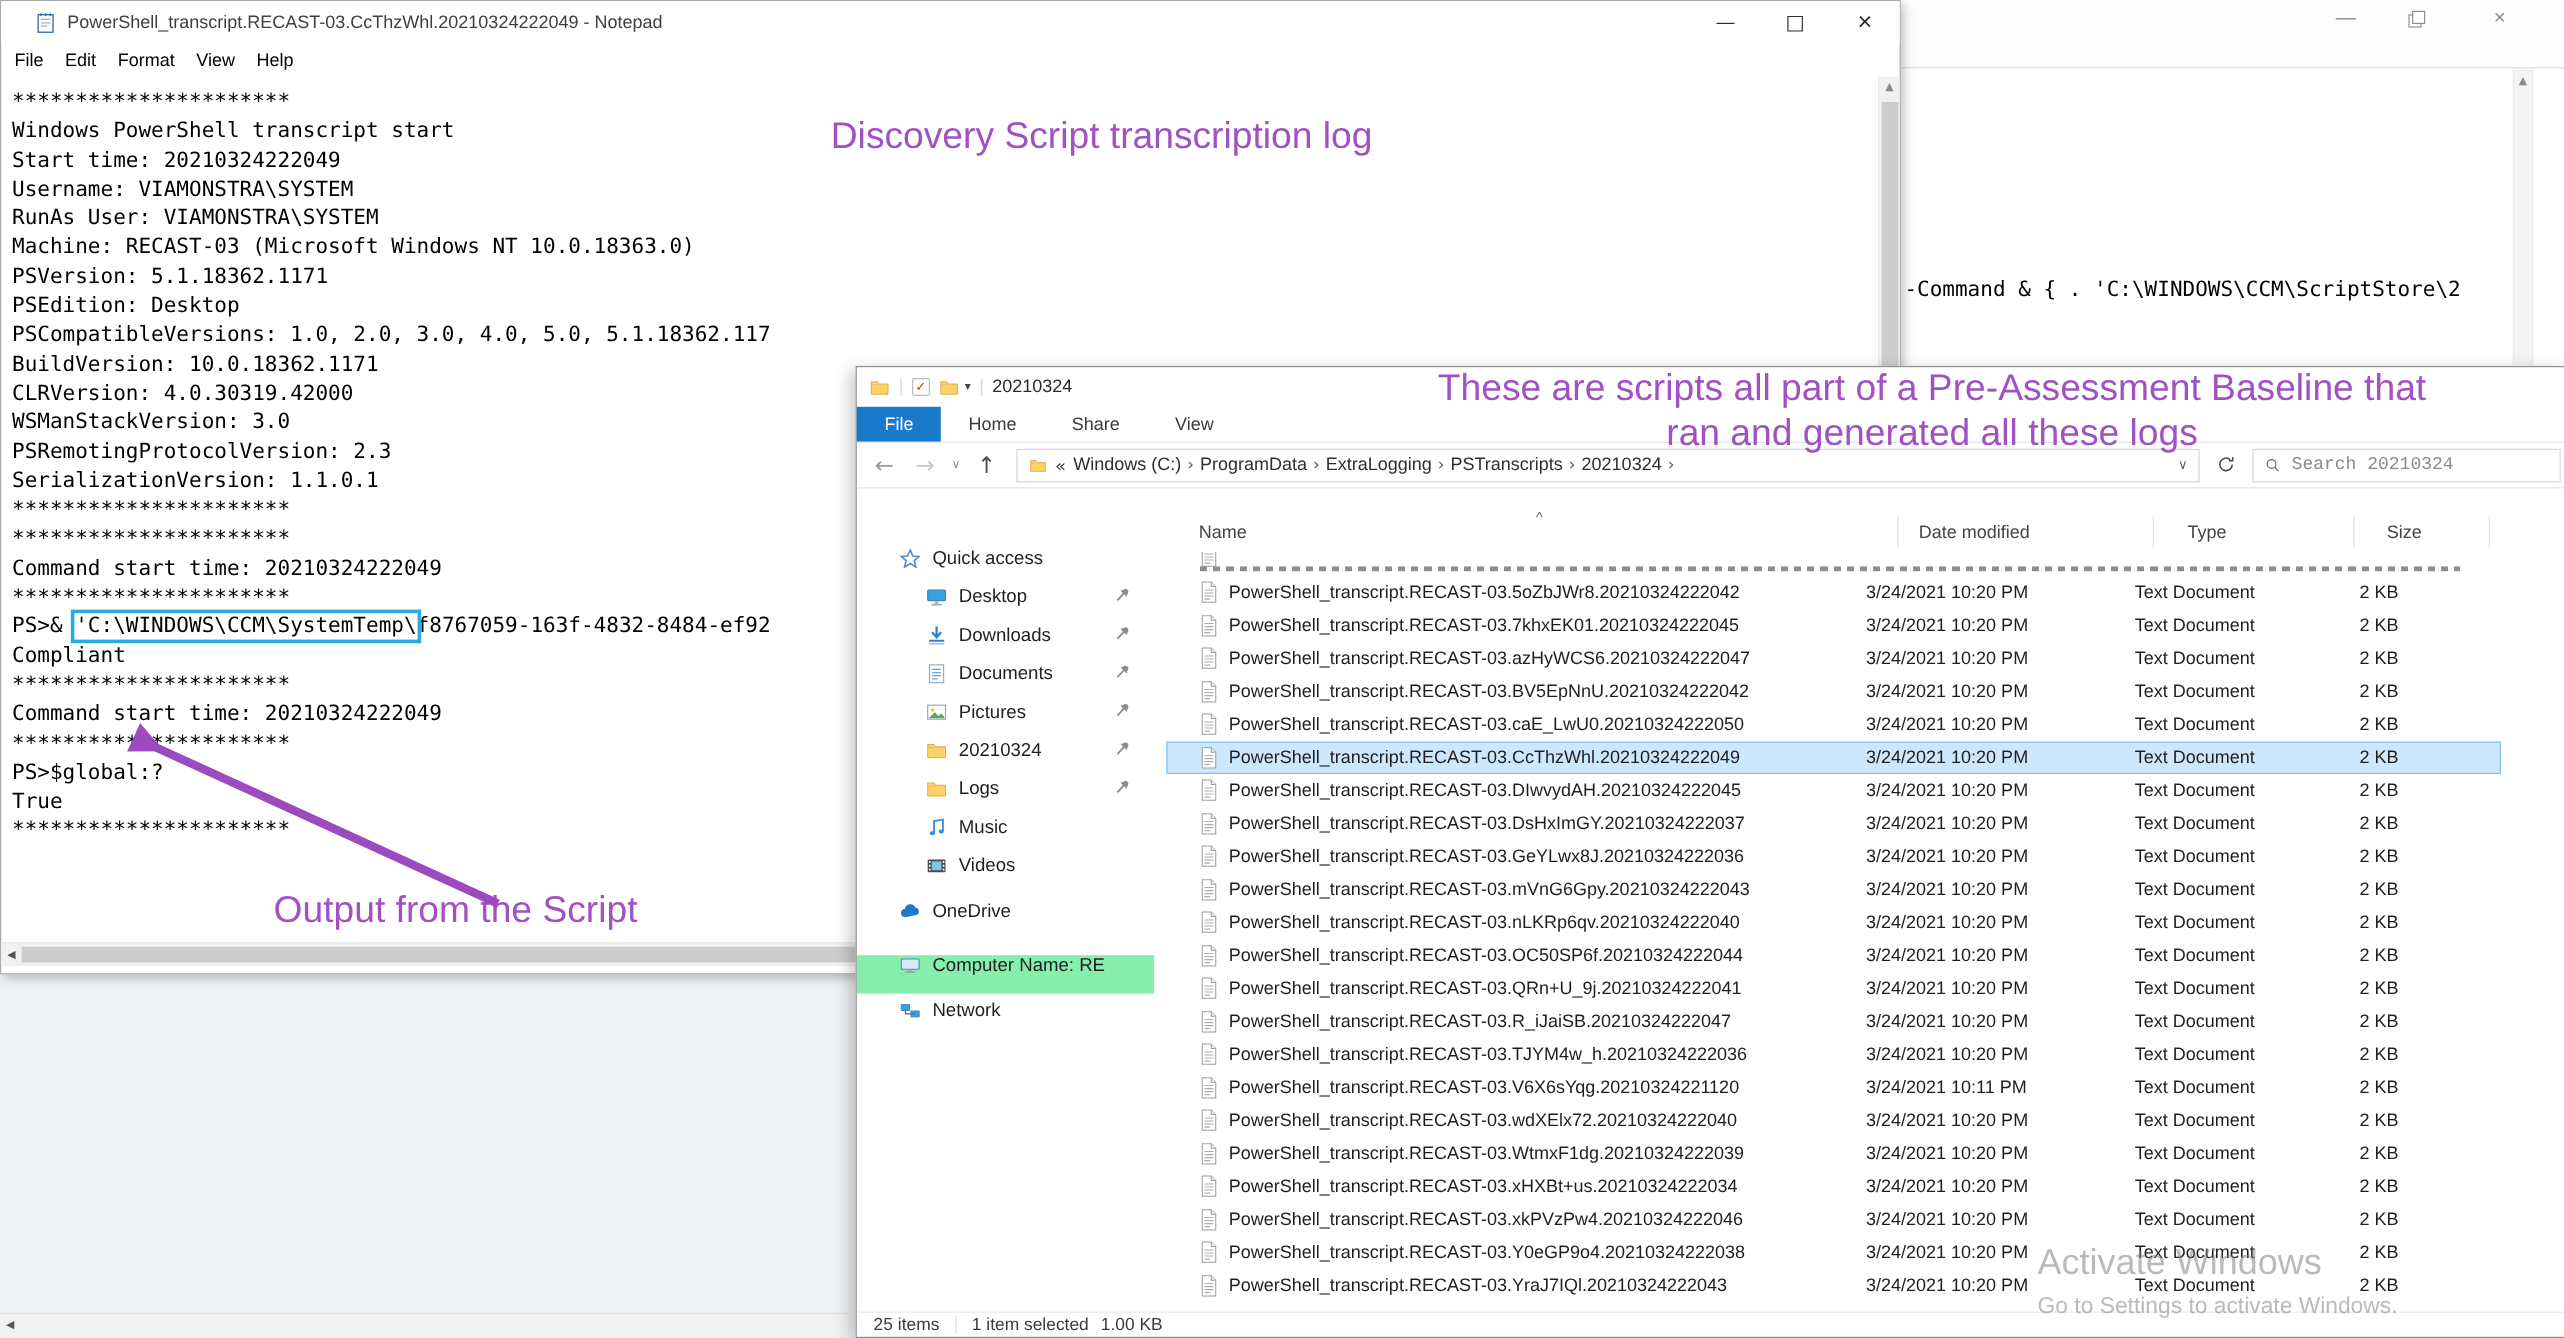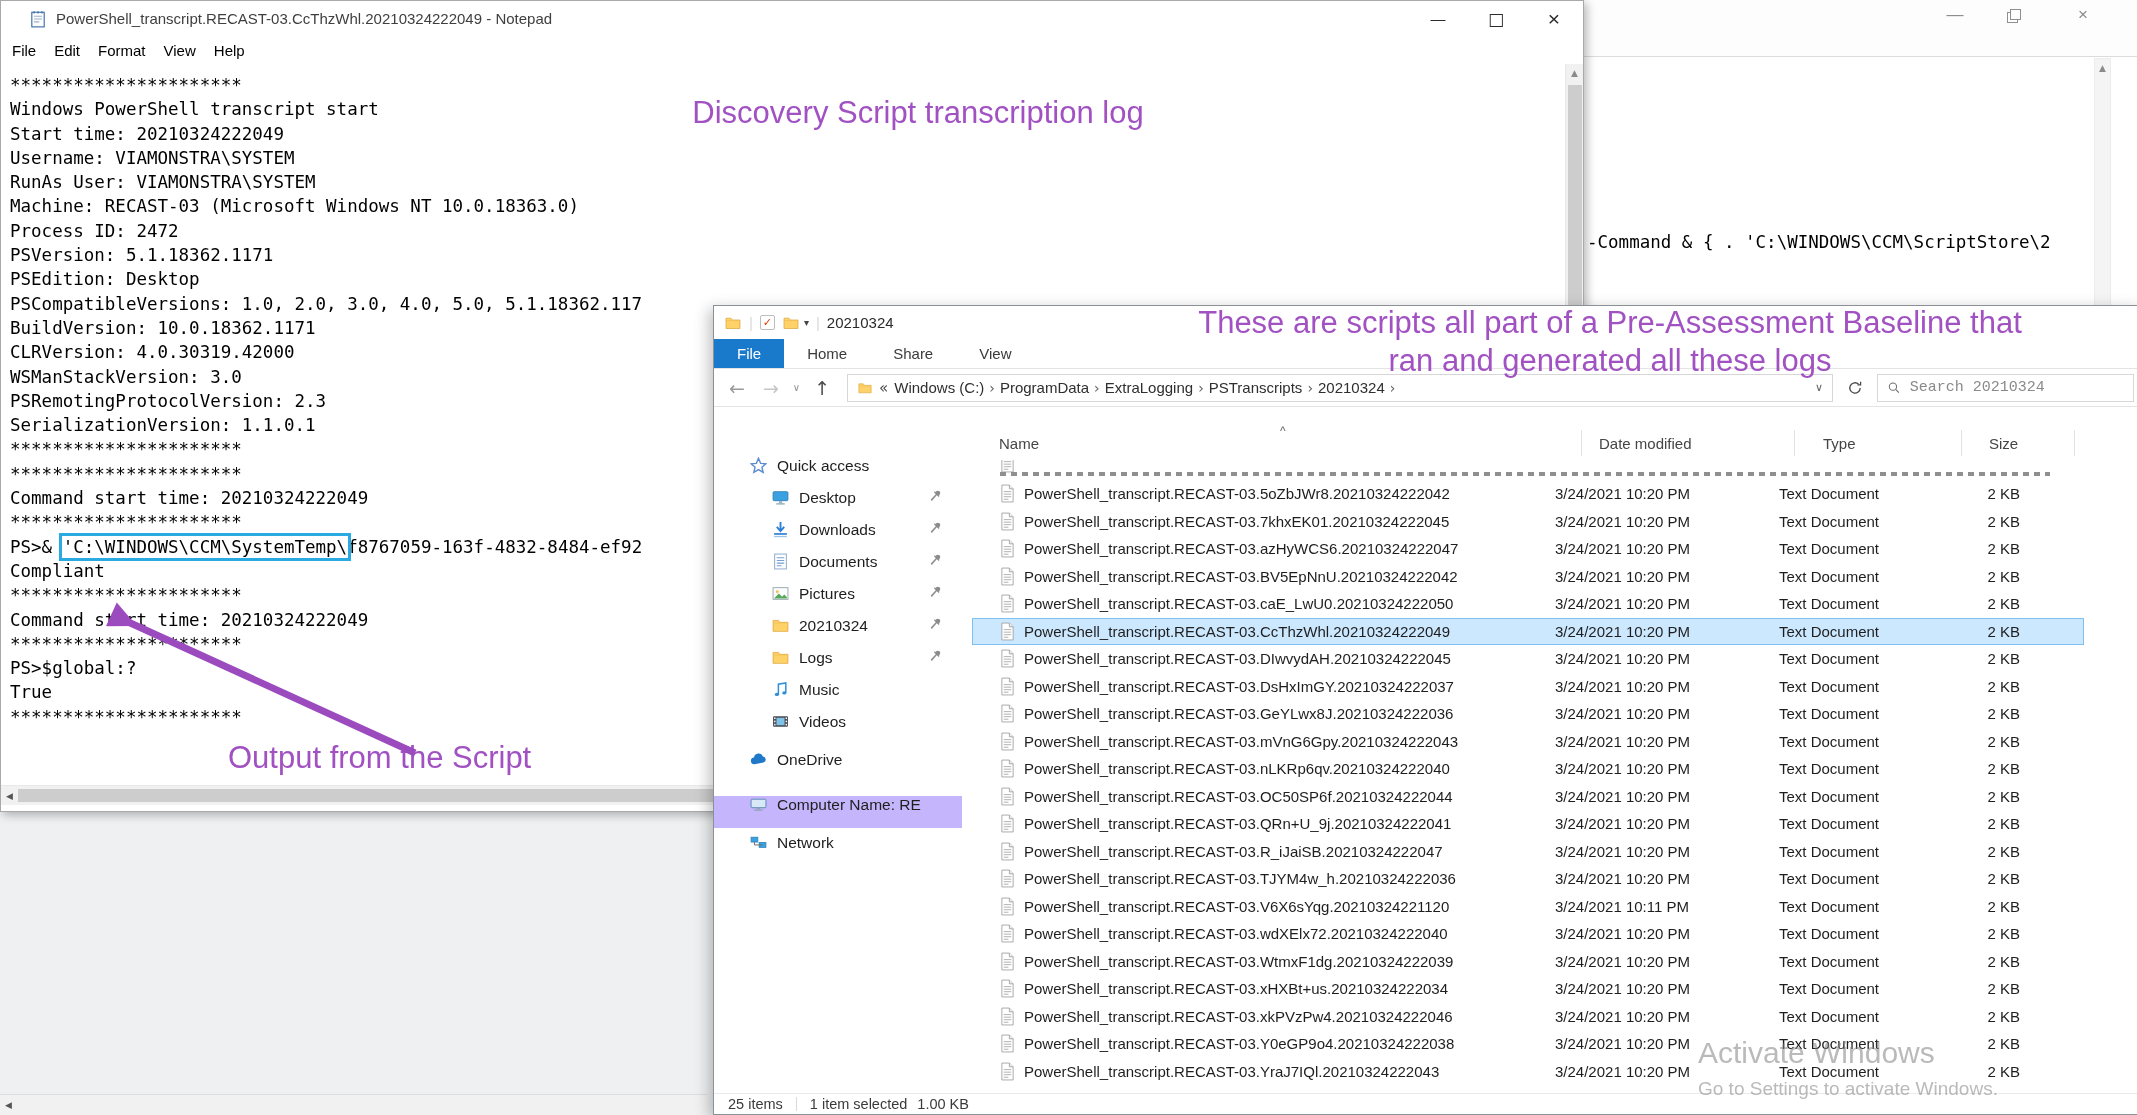--- a/index.html
+++ b/index.html
@@ -61,40 +61,40 @@
   .addr-prefix{color:#454545}
   .addr .chev{margin-left:auto;color:#5f5f5f;font-size:11px}
   .refresh-btn{width:36px;text-align:center}
   .searchbox{flex:1;height:28px;border:1px solid #d6d6d6;display:flex;align-items:center;padding:0 9px;gap:9px}
   .searchbox input{border:none;outline:none;font-size:15px;color:#444;width:100%;font-family:Liberation Mono, monospace;background:transparent}
   .searchbox input::placeholder{color:#8a8a8a;opacity:1}
   .ex-main{position:absolute;left:0;top:101px;right:0;bottom:21px;display:flex;overflow:hidden}
   .sidebar{width:248px;padding-top:50px;overflow:hidden}
   .side-item{height:32px;display:flex;padding-left:36px;gap:10px;font-size:15.5px;color:#1e1e1e;position:relative;white-space:nowrap}
   .side-item.child{padding-left:58px}
-  .side-item.sel{background:#c4b5fd}
+  .side-item.sel{background:#86efac}
   .side-item.gap{margin-top:6px}
   .side-item.gap2{margin-top:13px}
   .side-ic{width:17px;height:17px;flex:none}
   .pin{display:none;position:absolute;right:20px;width:13px;height:13px}
   .side-item.has-pin .pin{display:block}
   .filelist{flex:1;position:relative;font-size:15px;color:#1e1e1e;overflow:hidden}
   .fl-header{position:absolute;top:18px;left:0;right:0;height:33px;color:#454545}
   .fl-header .h{position:absolute;top:10px}
   .h-name{left:37px}.h-date{left:637px}.h-type{left:861px}.h-size{left:1027px}
   .sort{position:absolute;left:318px;top:-1px;font-size:12px;color:#666}
   .colsep{position:absolute;top:5px;height:26px;width:1px;background:#e2e2e2}
   .rows{position:absolute;top:52px;left:0;right:0}
   .row{position:relative;height:27.5px;display:flex;align-items:center;width:1112px;margin-left:10px;padding-left:27px;border:1px solid transparent}
   .row.sel{background:var(--selection-blue);border-color:#7fc0f2}
   .f-ic{width:15px;height:19px;flex:none;margin-right:9px}
   .c-name{width:531px;white-space:nowrap;overflow:hidden}
   .c-date{width:224px;white-space:nowrap}
   .c-type{width:166px;white-space:nowrap}
-  .c-size{width:75px;text-align:right;white-space:nowrap}
+  .c-size{width:75px;text-align:center;white-space:nowrap}
   .smudge{display:none}
   .row.partial{height:21px;overflow:hidden}
   .row.partial > *{transform:translateY(-6px)}
   .row.partial .smudge{display:block;position:absolute;left:27px;top:12px;height:4px;width:1050px;background:repeating-linear-gradient(90deg,#8f8f8f 0 6px,transparent 6px 11px);transform:none}
   .ex-status{position:absolute;left:0;right:0;bottom:0;height:21px;border-top:1px solid #eaeaea;display:flex;align-items:center;font-size:14.5px;color:#3a3a3a;padding-left:14px}
   .status-sep{width:1px;background:#d9d9d9;height:14px;margin:0 13px}
 
   
   .note{position:absolute;z-index:5;color:var(--annotation-purple);font-size:31px;line-height:38px;text-align:center}
   #note-top{left:628px;top:94px;width:580px}
@@ -228,21 +228,20 @@
     </div>
   <div class="np-body">
     <div>
 
     <div class="tline">**********************</div>
         <div class="tline">Windows PowerShell transcript start</div>
         <div class="tline">Start time: 20210324222049</div>
         <div class="tline">Username: VIAMONSTRA\SYSTEM</div>
         <div class="tline">RunAs User: VIAMONSTRA\SYSTEM</div>
         <div class="tline">Machine: RECAST-03 (Microsoft Windows NT 10.0.18363.0)</div>
-        <div class="tline">Process ID: 2472</div>
         <div class="tline">PSVersion: 5.1.18362.1171</div>
         <div class="tline">PSEdition: Desktop</div>
         <div class="tline">PSCompatibleVersions: 1.0, 2.0, 3.0, 4.0, 5.0, 5.1.18362.117</div>
         <div class="tline">BuildVersion: 10.0.18362.1171</div>
         <div class="tline">CLRVersion: 4.0.30319.42000</div>
         <div class="tline">WSManStackVersion: 3.0</div>
         <div class="tline">PSRemotingProtocolVersion: 2.3</div>
         <div class="tline">SerializationVersion: 1.1.0.1</div>
         <div class="tline">**********************</div>
         <div class="tline">**********************</div>

